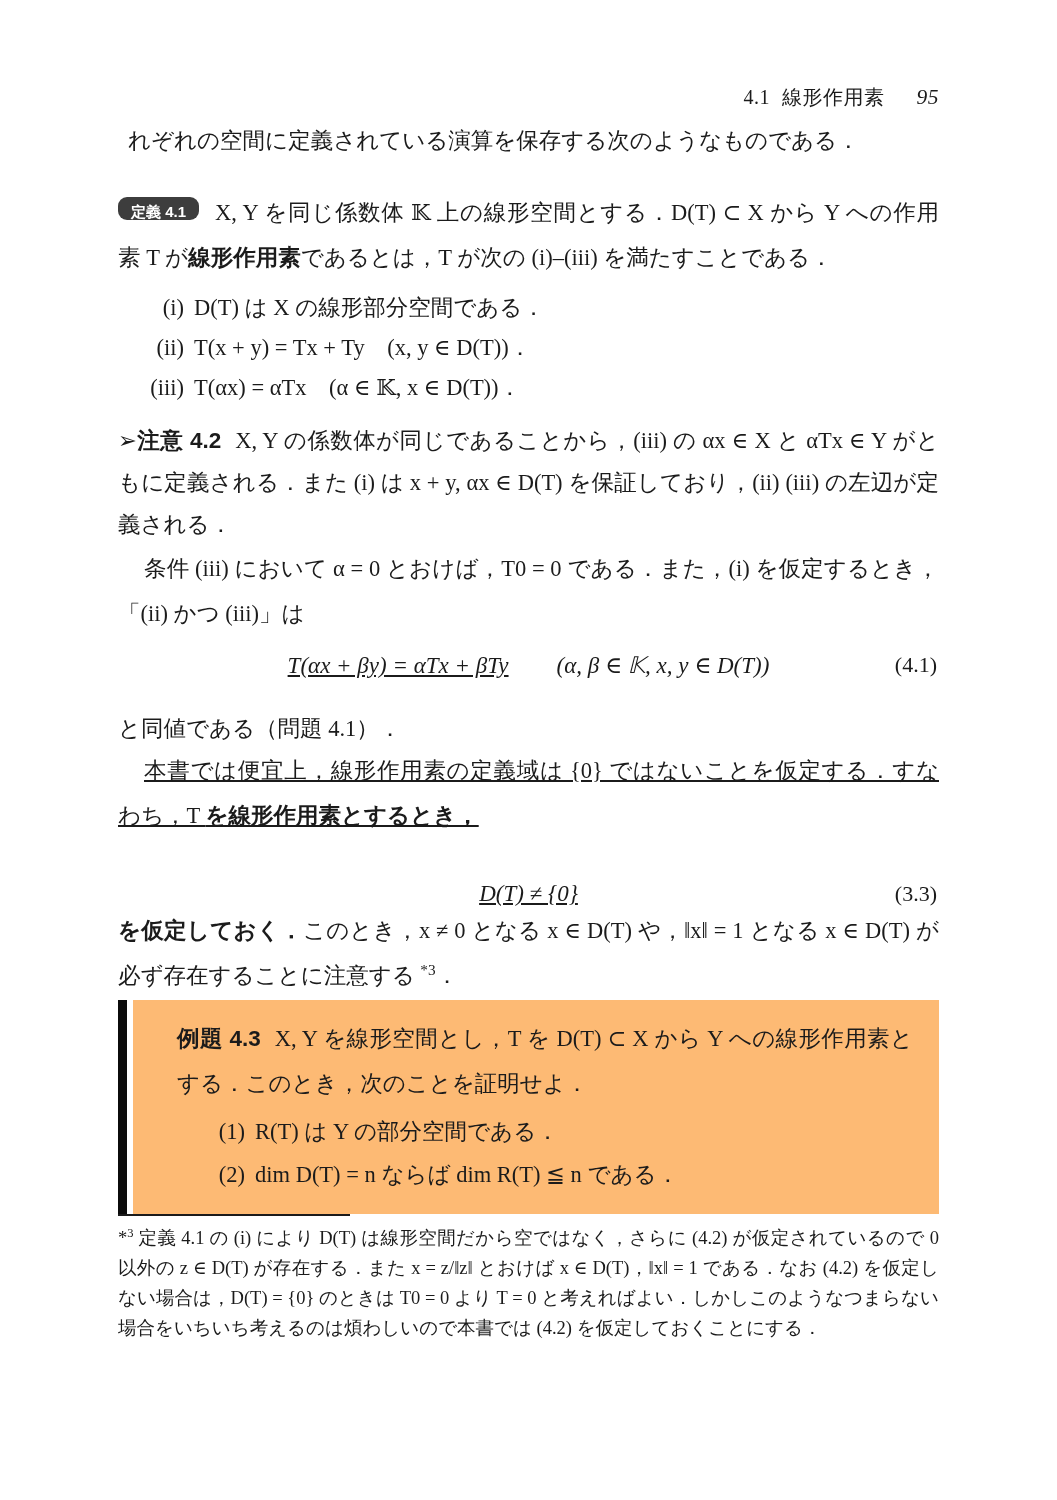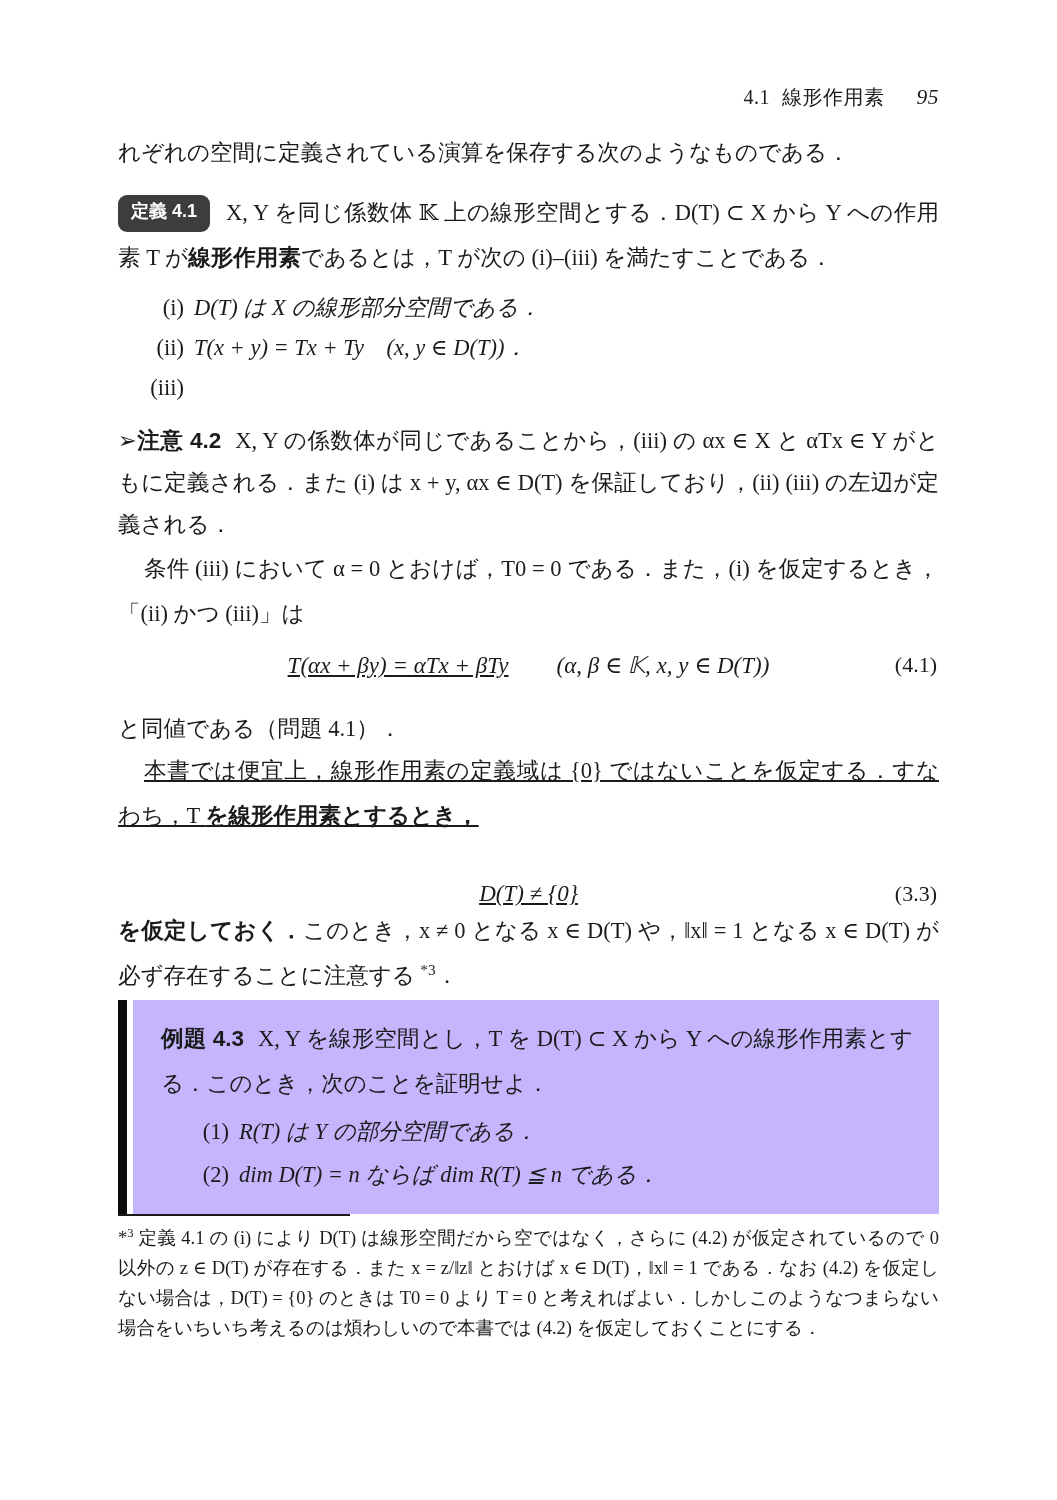--- a/index.html
+++ b/index.html
@@ -17,79 +17,80 @@
 
   
   .jtext { font-size:22.5px; line-height:45px; text-align:justify; }
   .lh42 { line-height:42px; }
   .indent { text-indent:26px; }
 
   
   .def-badge {
     display:inline-block; background:#3d3d3d; color:#ffffff;
     font-family:"Liberation Sans","DejaVu Sans",sans-serif; font-weight:700;
-    font-size:18px; line-height:1; padding:7px 13px 12px 13px;
+    font-size:15px; line-height:1; padding:7px 13px 1px 13px;
     border-radius:9px; margin-right:16px; vertical-align:3px;
   }
   .gb { font-family:"Liberation Sans","DejaVu Sans",sans-serif; font-weight:700; }
   .badge-inline { margin-right:14px; }
 
   
   .item-row { display:flex; font-size:22.5px; line-height:40px; }
   .item-marker { flex:0 0 auto; width:66px; text-align:right; }
-  .item-text { margin-left:10px;font-style:italic; }
+  .item-text { margin-left:10px; }
   .def-items { margin-top:8px; }
 
   
   .eq-row { position:relative; font-size:23px; }
   .eq-center { text-align:center; }
   .eq-math { font-style:italic;text-decoration:underline; }
   .eq-cond { font-style:italic; margin-left:48px;margin-top:48px; }
   .eq-tag { position:absolute; right:2px; top:0; font-style:normal; font-size:22px;margin-left:48px; }
 
   
   .ex-wrap { top:1000px; }
   .ex-bar { position:absolute; left:0; top:0; bottom:0; width:9px; background:#0b0b0b; }
-  .ex-box { margin-left:15px; background:#c4b5fd; padding:16px 26px 18px 28px; }
+  .ex-box { margin-left:15px; background:#fdba74; padding:16px 26px 18px 44px; }
   .ex-items { margin-top:4px; padding-left:28px; }
   .ex-items .item-row { line-height:43px; }
   .ex-items .item-marker { width:40px; }
 
   
   .fn { top:1214px; }
   .fn-rule { width:232px; height:0; border-top:2px solid #1b1b1b; margin:0 0 7px 0; }
   .fn-text { font-size:18.5px; line-height:30px; text-align:justify; }
   sup { font-size:68%; line-height:0; }
 </style>
 </head>
 <body>
 
 <div class="page">
 
   <div class="abs header">
     <span class="sec-num">4.1</span><span>線形作用素</span><span class="pnum">95</span>
   </div>
 
-  <div class="abs jtext" style="top:136px; line-height:34px;">れぞれの空間に定義されている演算を保存する次のようなものである．</div>
+  <div class="abs jtext" style="top:124px; line-height:34px;margin-left:10px;">れぞれの空間に定義されている演算を保存する次のようなものである．</div>
 
   <div class="abs" style="top:190px;">
     <div class="jtext">
       <span class="def-badge">定義 4.1</span><span>X, Y を同じ係数体 𝕂 上の線形空間とする．D(T) ⊂ X から Y への作用素 T が</span><span class="gb">線形作用素</span><span>であるとは，T が次の (i)–(iii) を満たすことである．</span>
     </div>
     <div class="def-items">
       <div class="item-row">
         <span class="item-marker">(i)</span>
         <span class="item-text">D(T) は X の線形部分空間である．</span>
       </div>
       <div class="item-row">
         <span class="item-marker">(ii)</span>
         <span class="item-text">T(x + y) = Tx + Ty　(x, y ∈ D(T))．</span>
       </div>
       <div class="item-row">
         <span class="item-marker">(iii)</span>
+        <span class="item-text">T(αx) = αTx　(α ∈ 𝕂,  x ∈ D(T))．</span>
       </div>
     </div>
   </div>
 
   <div class="abs jtext lh42" style="top:420px;">
     <span>➢</span><span class="gb badge-inline">注意 4.2</span><span>X, Y の係数体が同じであることから，(iii) の αx ∈ X と αTx ∈ Y がともに定義される．また (i) は x + y,  αx ∈ D(T) を保証しており，(ii) (iii) の左辺が定義される．</span>
   </div>
 
   <div class="abs jtext indent" style="top:546px;">条件 (iii) において α = 0 とおけば，T0 = 0 である．また，(i) を仮定するとき，「(ii) かつ (iii)」は</div>
 

